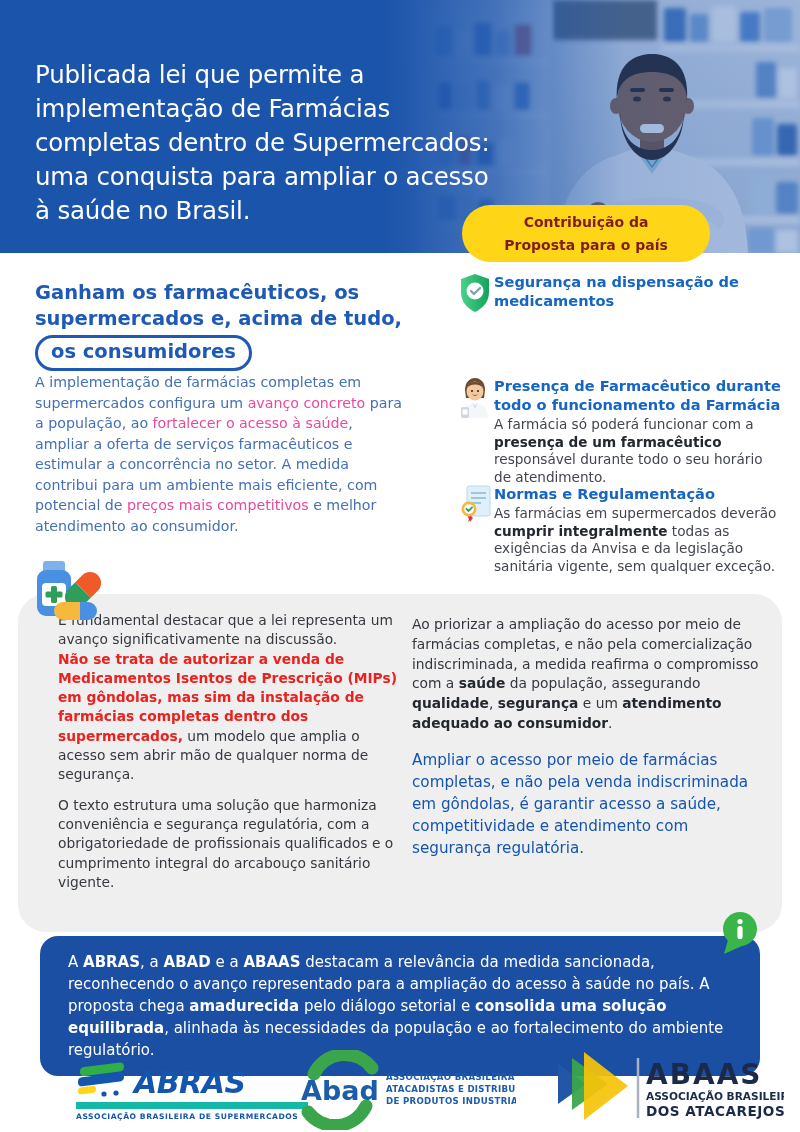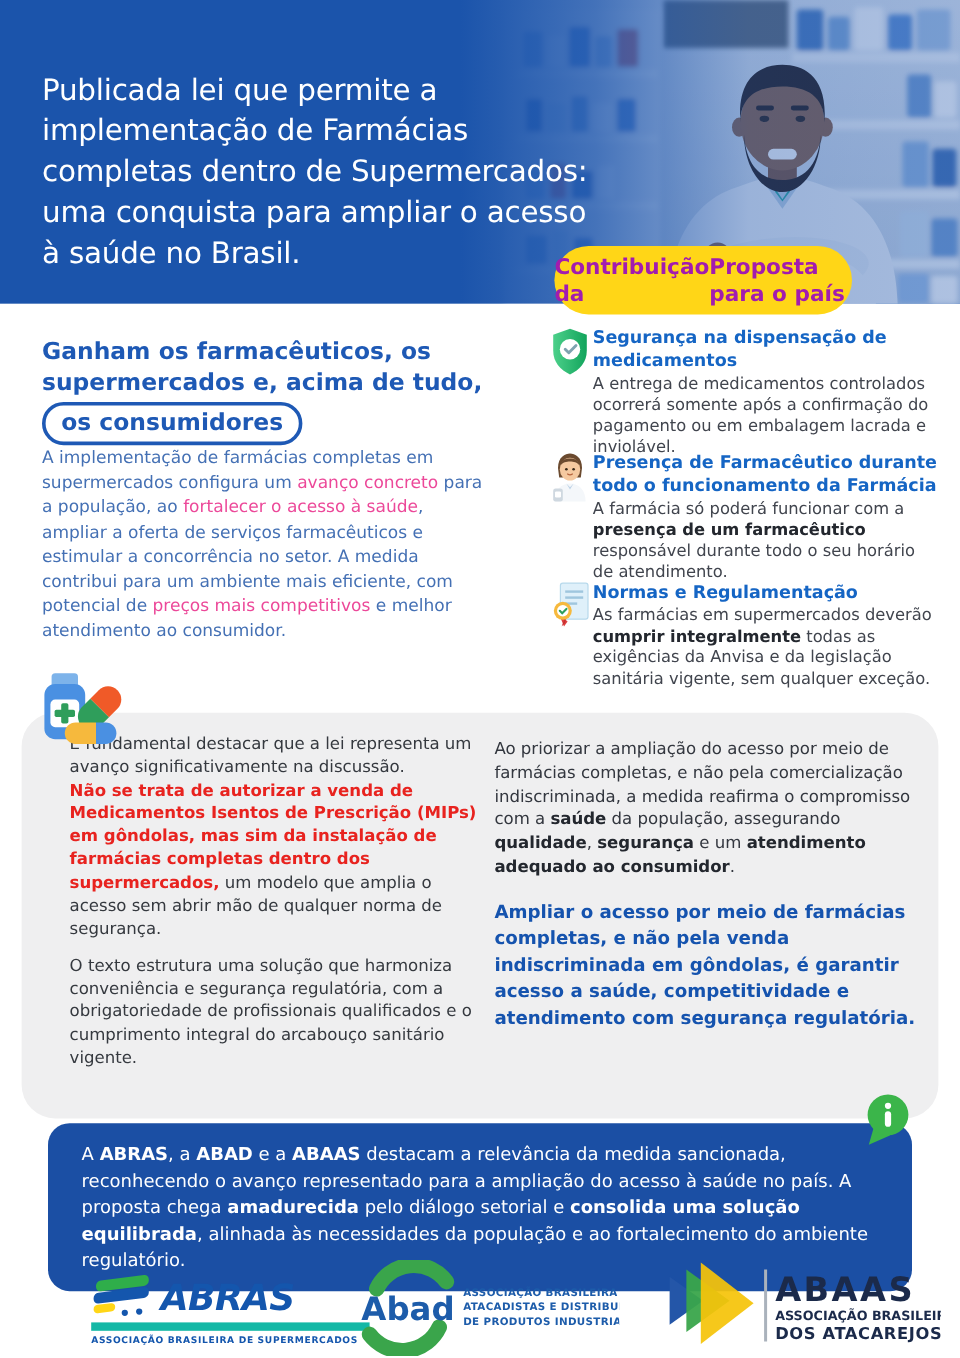--- a/index.html
+++ b/index.html
@@ -8,22 +8,22 @@
 
   
   .hero{position:absolute;left:0;top:0;width:800px;height:253px;overflow:hidden;background:#1b54ab;}
   .hero-photo{position:absolute;left:0;top:0;width:800px;height:253px;display:block;}
   .hero-overlay{position:absolute;inset:0;
     background:linear-gradient(90deg,#1b54ab 0%,#1b54ab 48%,rgba(27,84,171,.72) 62%,rgba(27,84,171,.18) 78%,rgba(27,84,171,.10) 100%);}
   .hero-title{position:absolute;left:35px;top:58px;z-index:3;color:#ffffff;letter-spacing:-.2px;}
   .hero-title .t-bold{font-weight:400;font-size:24.5px;line-height:34px;}
   .hero-title .t-light{font-weight:400;font-size:24.5px;line-height:34px;}
   .badge{position:absolute;left:462px;top:205px;width:248px;height:57px;z-index:4;
-    background:#ffd617;border-radius:29px;display:flex;flex-direction:row;align-items:center;justify-content:center;
-    color:#a21caf;font-weight:700;font-size:18px;line-height:23px;}
+    background:#ffd617;border-radius:29px;display:flex;flex-direction:column;align-items:center;justify-content:center;
+    color:#7f1d1d;font-weight:700;font-size:14px;line-height:23px;}
 
   
   .intro-heading{position:absolute;left:35px;top:280px;width:400px;color:#1e59b5;font-weight:700;font-size:19.5px;line-height:26px;}
   .intro-pill{display:inline-block;margin-top:3px;border:3px solid #1e59b5;border-radius:22px;padding:1px 13px 3px;text-align:center;}
   .intro-para{position:absolute;left:35px;top:372px;width:376px;color:#4470b4;font-size:14.2px;line-height:20.5px;}
   .intro-para .bold{font-weight:400;color:#ec4899;}
   .pills-icon{position:absolute;left:33px;top:554px;z-index:5;}
 
   
   .benefit{position:absolute;left:458px;width:330px;display:flex;gap:2px;}
@@ -33,21 +33,21 @@
   .benefit-body{margin-top:2px;color:#41454e;font-size:13.6px;line-height:17.6px;width:288px;}
   .benefit-body .bold{font-weight:700;color:#23272e;}
 
   
   .gray-box{position:absolute;left:18px;top:594px;width:764px;height:338px;background:#efeff0;border-radius:28px;}
   .gray-left{position:absolute;left:58px;top:611px;width:340px;color:#35393f;font-size:13.8px;line-height:19.3px;}
   .gray-left p{margin:0 0 11px 0;}
   .gray-left .red{color:#e8231f;font-weight:700;}
   .gray-right{position:absolute;left:412px;top:615px;width:354px;color:#33373f;font-size:13.8px;line-height:19.8px;}
   .gray-right .bold{font-weight:700;color:#23272e;}
-  .gray-right .blue-bold{color:#1553ae;font-weight:700;font-size:15.2px;line-height:22px;}
+  .gray-right .blue-bold{color:#1553ae;font-weight:400;font-size:15.2px;line-height:22px;}
 
   
   .statement{position:absolute;left:40px;top:936px;width:664px;min-height:76px;background:#1b4fa4;border-radius:18px;
     padding:15px 28px;color:#ffffff;font-size:15px;line-height:22px;}
   .statement .bold{font-weight:700;}
   .info-icon{position:absolute;left:718px;top:910px;z-index:6;}
 
   
   .logo-abras{position:absolute;left:76px;top:1056px;width:232px;}
   .abras-row{display:flex;align-items:flex-end;gap:6px;}
@@ -182,21 +182,20 @@
         <stop offset="0" stop-color="#4cd08a"></stop>
             <stop offset="1" stop-color="#12a45c"></stop>
           </linearGradient>
         </defs>
       <path d="M17,2 L31,7 V20 C31,30 25,36 17,40 C9,36 3,30 3,20 V7 Z" fill="url(#shg)"></path>
       <circle cx="17" cy="19" r="8.5" fill="#ffffff"></circle>
       <path d="M13,19 l3,3 l6,-6" stroke="#7fa3b0" stroke-width="2.4" fill="none" stroke-linecap="round" stroke-linejoin="round"></path>
     </svg>
     <div>
       <div class="benefit-title">Segurança na dispensação de medicamentos</div>
-      <div class="benefit-body"><span>A entrega de medicamentos controlados ocorrerá somente após a confirmação do pagamento ou em embalagem lacrada e inviolável.</span></div>
     </div>
   </div>
 
   <div class="benefit benefit-2">
     <svg class="b-icon" width="34" height="44" viewBox="0 0 34 44">
       <path d="M7,14 C7,5 13,2 17,2 C21,2 27,5 27,14 L26,22 L8,22 Z" fill="#6b4a2f"></path>
       <ellipse cx="17" cy="15" rx="8.5" ry="9.5" fill="#f5c9a0"></ellipse>
       <path d="M9,12 C10,7 13,6 17,6 C21,6 24,7 25,12 C23,9 20,8.5 17,8.5 C14,8.5 11,9 9,12 Z" fill="#6b4a2f"></path>
       <circle cx="14" cy="15" r="1.1" fill="#3a2a1a"></circle>
       <circle cx="20" cy="15" r="1.1" fill="#3a2a1a"></circle>

